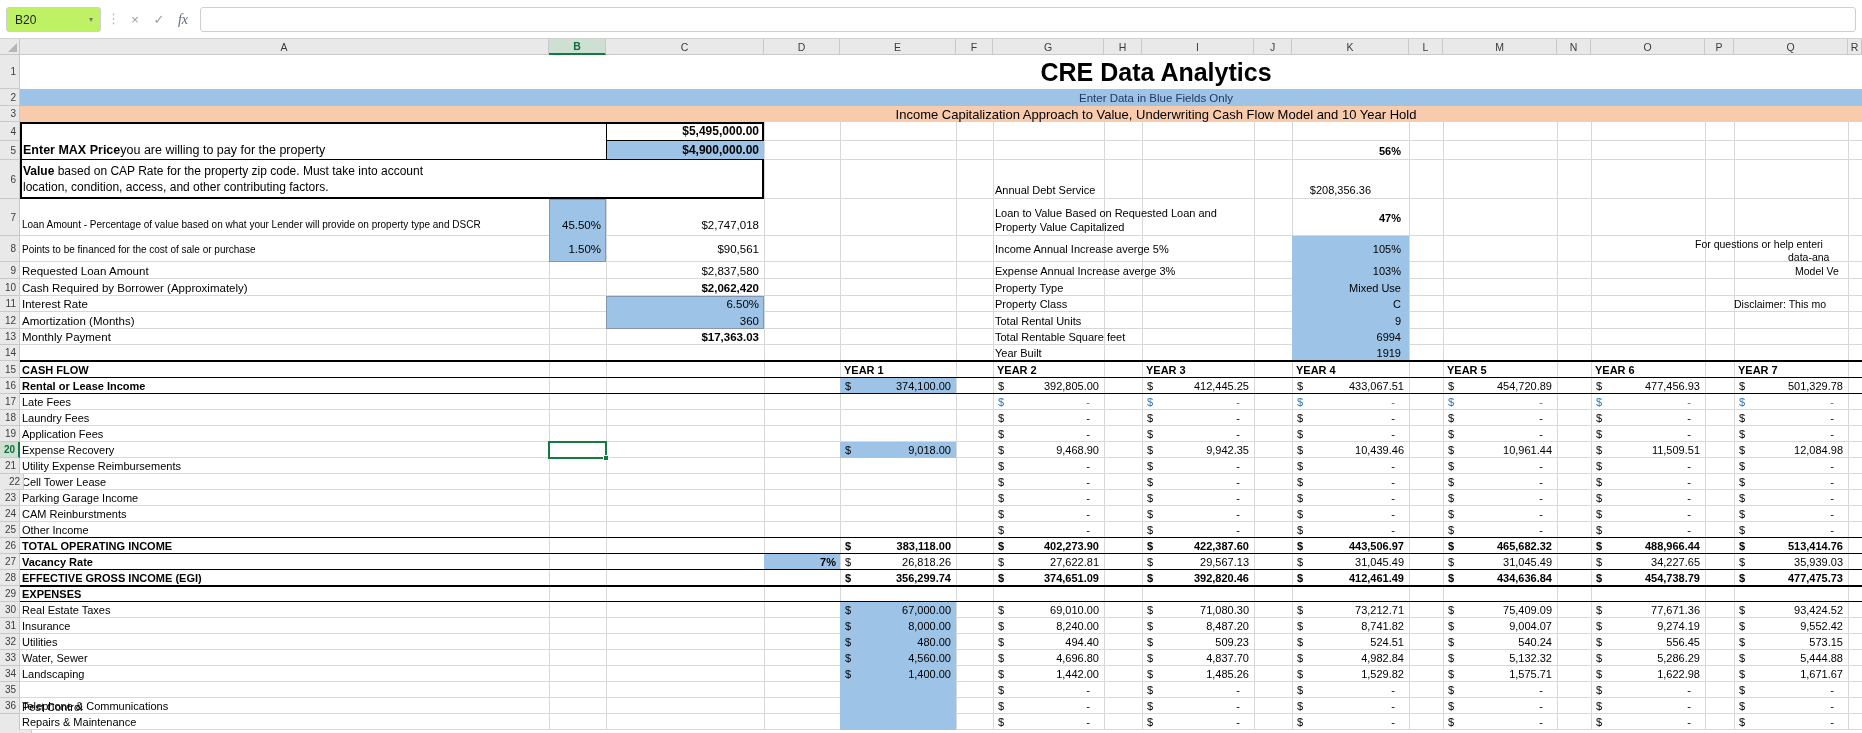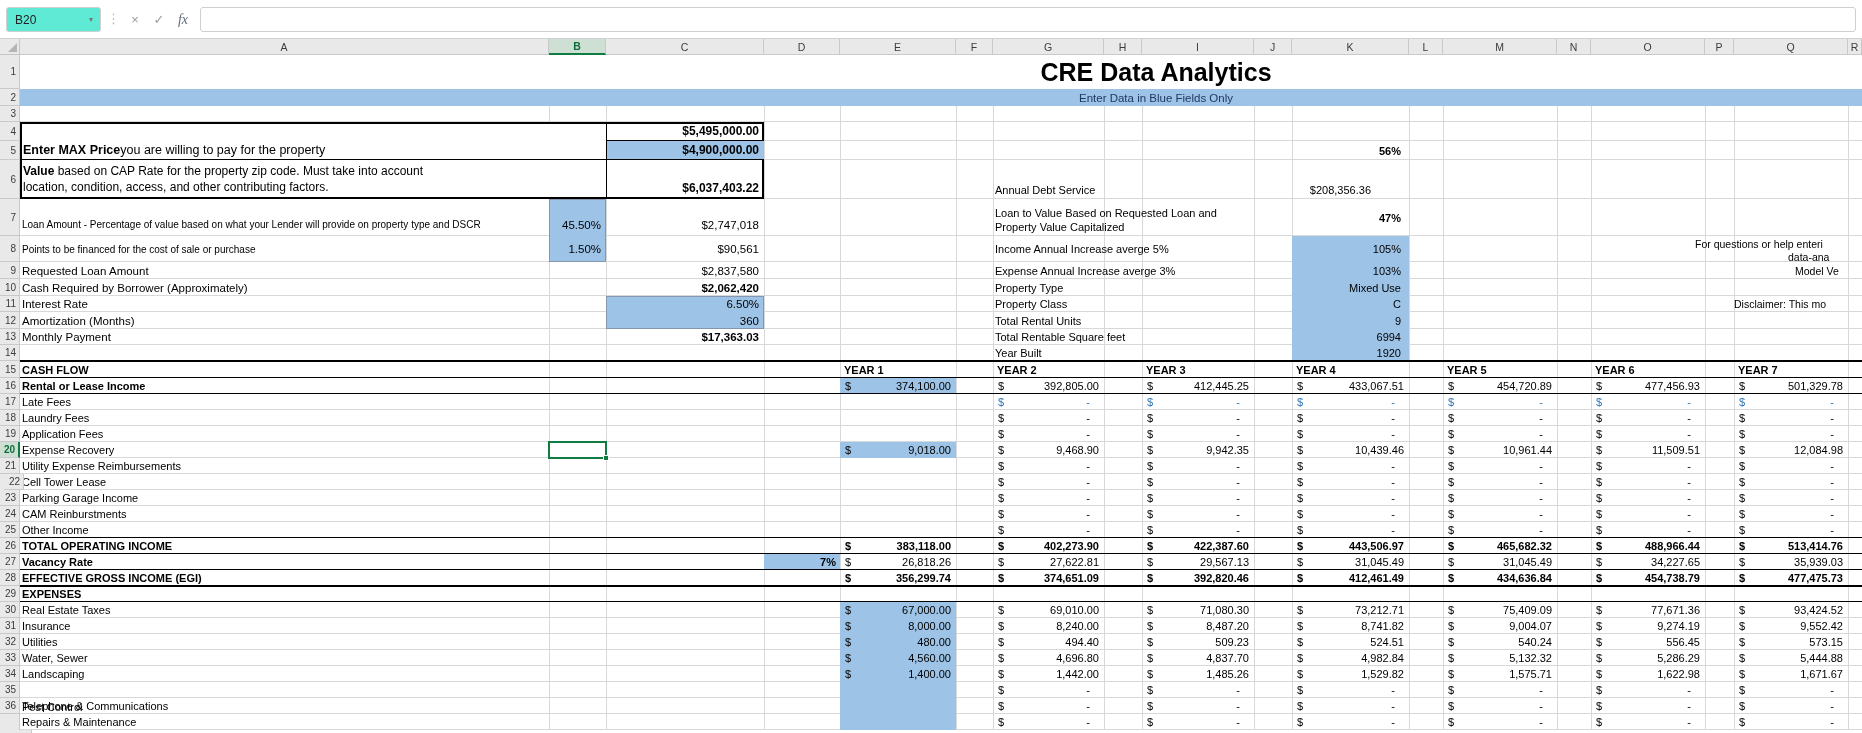--- a/index.html
+++ b/index.html
@@ -3,21 +3,21 @@
 <meta charset="utf-8">
 <style>
   *{margin:0;padding:0;box-sizing:border-box}
   html,body{width:1862px;height:733px;overflow:hidden;background:#fff}
   body{font-family:"Liberation Sans",sans-serif;color:#000;position:relative;font-size:11px}
   .app{position:absolute;inset:0;overflow:hidden;background:#fff}
 
   
   .fbar{position:absolute;left:0;top:0;width:1862px;height:39px;background:#fff;border-bottom:1px solid #d1d1d1}
   .fbar>*{position:absolute}
-  .namebox{left:6px;top:7px;width:95px;height:25px;border:1px solid #cfcfcf;border-radius:3px;display:flex;align-items:center;background:#5eead4}
+  .namebox{left:6px;top:7px;width:95px;height:25px;border:1px solid #cfcfcf;border-radius:3px;display:flex;align-items:center;background:#bef264}
   .nbtxt{flex:1;padding-left:8px;font-size:12px;color:#222}
   .nb-arrow{width:18px;font-size:8px;color:#777;text-align:center;cursor:pointer}
   .fbar-dots{left:107px;top:11px;color:#b5b5b5;font-size:13px}
   .fbtn{top:7px;width:22px;height:25px;background:none;border:none;font-size:13px;color:#9b9b9b;text-align:center;cursor:pointer}
   .fbtn.cancel{left:124px}
   .fbtn.accept{left:148px}
   .fbtn.fx{left:172px;font-style:italic;font-family:"Liberation Serif",serif;color:#5f6b7a;font-size:14px}
   .finput{left:200px;right:6px;top:7px;height:25px;border:1px solid #cfcfcf;border-radius:3px;background:#fff;font-size:12px;padding:4px 8px}
 
   
@@ -117,31 +117,33 @@
     <div class="hdrstrip"></div>
     <div class="gutterstrip"></div>
     <div class="corner"></div>
 
     <div class="titlecell">
         <span>CRE Data Analytics</span>
       </div>
     <div class="banner blue">
         <span>Enter Data in Blue Fields Only</span>
       </div>
+    <div class="banner peach">
+        <span>Income Capitalization Approach to Value, Underwriting Cash Flow Model and 10 Year Hold</span>
+      </div>
 
     <div class="pricebox"></div>
     <div class="pcell askV">$5,495,000.00</div>
     <div class="pcell maxL">
         <b>Enter MAX Price</b>
         <span> you are willing to pay for the property</span>
       </div>
     <div class="pcell maxV">$4,900,000.00</div>
     <div class="pcell valL"><b>Value</b><span class="pre"> based on CAP Rate for the property zip code. Must take into account
 location, condition, access, and other contributing factors.</span></div>
-    <div class="pcell valV">$6,037,403.22</div>
 
     <div class="llab small l7">Loan Amount - Percentage of value based on what your Lender will provide on property type and DSCR</div>
     <div class="bblock"></div>
     <div class="lval b7">45.50%</div>
     <div class="lval c7">$2,747,018</div>
     <div class="llab small l8">Points to be financed for the cost of sale or purchase</div>
     <div class="lval b8">1.50%</div>
     <div class="lval c8">$90,561</div>
     <div class="llab l9">Requested Loan Amount</div>
     <div class="lval c9">$2,837,580</div>
@@ -276,21 +278,21 @@
       <div class="sumval" style="left: 1292px; top: 223px; width: 117px; height: 17px;">103%</div>
       <div class="sumlabel" style="left: 995px; top: 240px; width: 330px; height: 17px;">Property Type</div>
       <div class="sumval" style="left: 1292px; top: 240px; width: 117px; height: 17px;">Mixed Use</div>
       <div class="sumlabel" style="left: 995px; top: 257px; width: 330px; height: 16px;">Property Class</div>
       <div class="sumval" style="left: 1292px; top: 257px; width: 117px; height: 16px;">C</div>
       <div class="sumlabel" style="left: 995px; top: 273px; width: 330px; height: 17px;">Total Rental Units</div>
       <div class="sumval" style="left: 1292px; top: 273px; width: 117px; height: 17px;">9</div>
       <div class="sumlabel" style="left: 995px; top: 290px; width: 330px; height: 16px;">Total Rentable Square feet</div>
       <div class="sumval" style="left: 1292px; top: 290px; width: 117px; height: 16px;">6994</div>
       <div class="sumlabel" style="left: 995px; top: 306px; width: 330px; height: 16px;">Year Built</div>
-      <div class="sumval" style="left: 1292px; top: 306px; width: 117px; height: 16px;">1920</div>
+      <div class="sumval" style="left: 1292px; top: 306px; width: 117px; height: 16px;">1919</div>
       <div class="note" style="left: 1695px; top: 199px; width: 400px; height: 12px;">For questions or help enteri</div>
       <div class="note" style="left: 1788px; top: 212px; width: 300px; height: 12px;">data-ana</div>
       <div class="note" style="left: 1795px; top: 226px; width: 300px; height: 12px;">Model Ve</div>
       <div class="note" style="left: 1734px; top: 259px; width: 300px; height: 12px;">Disclaimer: This mo</div>
       <div class="cflabel b" style="left: 22px; top: 322px; width: 200px; height: 17px;">CASH FLOW</div>
       <div class="yearhdr" style="left: 844px; top: 322px; width: 112px; height: 17px;">YEAR 1</div>
       <div class="yearhdr" style="left: 997px; top: 322px; width: 107px; height: 17px;">YEAR 2</div>
       <div class="yearhdr" style="left: 1146px; top: 322px; width: 108px; height: 17px;">YEAR 3</div>
       <div class="yearhdr" style="left: 1296px; top: 322px; width: 113px; height: 17px;">YEAR 4</div>
       <div class="yearhdr" style="left: 1447px; top: 322px; width: 110px; height: 17px;">YEAR 5</div>

